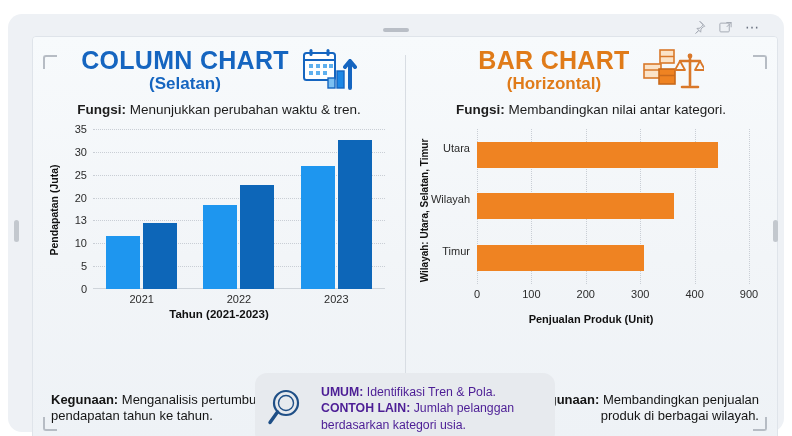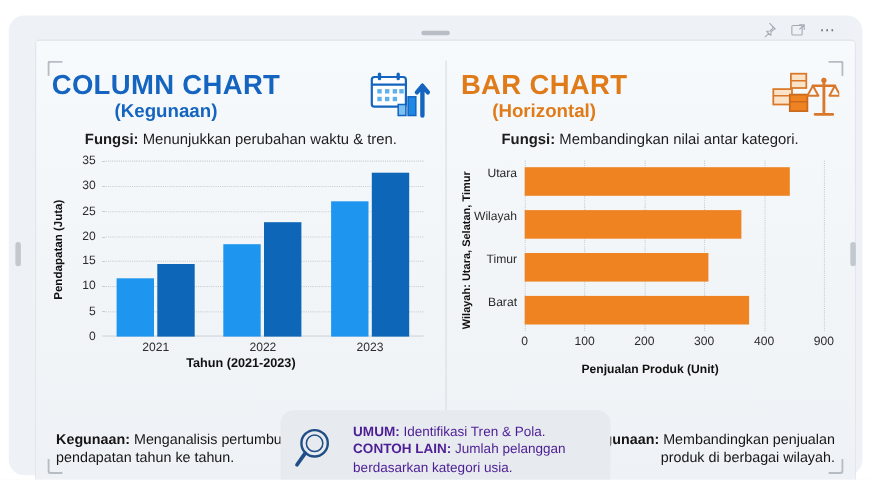--- a/index.html
+++ b/index.html
@@ -48,22 +48,22 @@
   .sbar{position:absolute;width:5px;height:22px;border-radius:3px;background:#c3c8ce;z-index:35;}
   .sbar-l{left:6px;top:206px;}
   .sbar-r{right:6px;top:206px;}
 
   
   .panels{position:absolute;left:0;top:0;width:100%;height:100%;display:flex;}
   .panel{position:relative;flex:1;box-sizing:border-box;padding:6px 14px 0 14px;}
   .divider{position:absolute;left:50%;top:18px;width:1px;height:318px;background:#d8dde3;}
 
   .title{
-    text-align:center;display:flex;align-items:center;justify-content:space-between;gap:12px;
-    margin-top:21px;
+    text-align:center;display:flex;align-items:center;justify-content:center;gap:12px;
+    margin-top:4px;
   }
   .title-text{line-height:1.02;}
   .t-main{font-size:25px;font-weight:bold;letter-spacing:.3px;}
   .t-sub{font-size:17px;font-weight:bold;margin-top:1px;}
   .blue{color:#1565c0;}
   .orange{color:#e07b19;}
 
   .fungsi{
     text-align:center;font-size:13.5px;color:#1c1c1c;margin-top:9px;white-space:nowrap;
   }
@@ -160,21 +160,21 @@
     <div class="card">
       <div class="card-inner">
 
         <div class="panels">
 
           <div class="panel">
 
             <div class="title">
               <div class="title-text">
                 <div class="t-main blue">COLUMN CHART</div>
-                <div class="t-sub blue">(Kegunaan)</div>
+                <div class="t-sub blue">(Selatan)</div>
               </div>
               <svg width="56" height="46" viewBox="0 0 56 46">
                 <rect x="3" y="6" width="31" height="27" rx="2.5" fill="#ffffff" stroke="#1565c0" stroke-width="2"></rect>
                 <path d="M3 13h31" stroke="#1565c0" stroke-width="2"></path>
                 <rect x="8.5" y="2" width="3" height="7" rx="1.5" fill="#1565c0"></rect>
                 <rect x="25.5" y="2" width="3" height="7" rx="1.5" fill="#1565c0"></rect>
                 <g fill="#5fb0ee">
                   <rect x="8" y="17" width="4" height="4"></rect>
                     <rect x="15" y="17" width="4" height="4"></rect>
                   <rect x="22" y="17" width="4" height="4"></rect>
@@ -206,21 +206,21 @@
                 <div class="gridline" style="top:42.857%"></div>
                 <div class="gridline" style="top:57.142%"></div>
                 <div class="gridline" style="top:71.428%"></div>
                 <div class="gridline" style="top:85.714%"></div>
                 <div class="axis-x"></div>
 
                 <div class="ytick" style="top:0%">35</div>
                 <div class="ytick" style="top:14.285%">30</div>
                 <div class="ytick" style="top:28.571%">25</div>
                 <div class="ytick" style="top:42.857%">20</div>
-                <div class="ytick" style="top:57.142%">15</div>
+                <div class="ytick" style="top:57.142%">13</div>
                 <div class="ytick" style="top:71.428%">10</div>
                 <div class="ytick" style="top:85.714%">5</div>
                 <div class="ytick" style="top:100%">0</div>
 
                 <div class="bars">
                   <div class="group">
                     <div class="bar light" style="height: 32.8571%; background: rgb(30, 150, 239);"></div>
                     <div class="bar dark" style="height: 41.4286%; background: rgb(13, 102, 184);"></div>
                   </div>
                   <div class="group">
@@ -294,24 +294,20 @@
                     <div class="hbar" style="width: 88.6%; background: rgb(239, 131, 34);"></div>
                   </div>
                   <div class="hrow-wrap">
                     <span class="hcat">Wilayah</span>
                     <div class="hbar" style="width: 72.4%; background: rgb(239, 131, 34);"></div>
                   </div>
                   <div class="hrow-wrap">
                     <span class="hcat">Timur</span>
                     <div class="hbar" style="width: 61.4%; background: rgb(239, 131, 34);"></div>
                   </div>
-                  <div class="hrow-wrap">
-                    <span class="hcat">Barat</span>
-                    <div class="hbar" style="width: 75%; background: rgb(239, 131, 34);"></div>
-                  </div>
                 </div>
               </div>
 
               <div class="hxticks">
                 <div class="hxtick" style="left:0%">0</div>
                 <div class="hxtick" style="left:20%">100</div>
                 <div class="hxtick" style="left:40%">200</div>
                 <div class="hxtick" style="left:60%">300</div>
                 <div class="hxtick" style="left:80%">400</div>
                 <div class="hxtick" style="left:100%">900</div>

